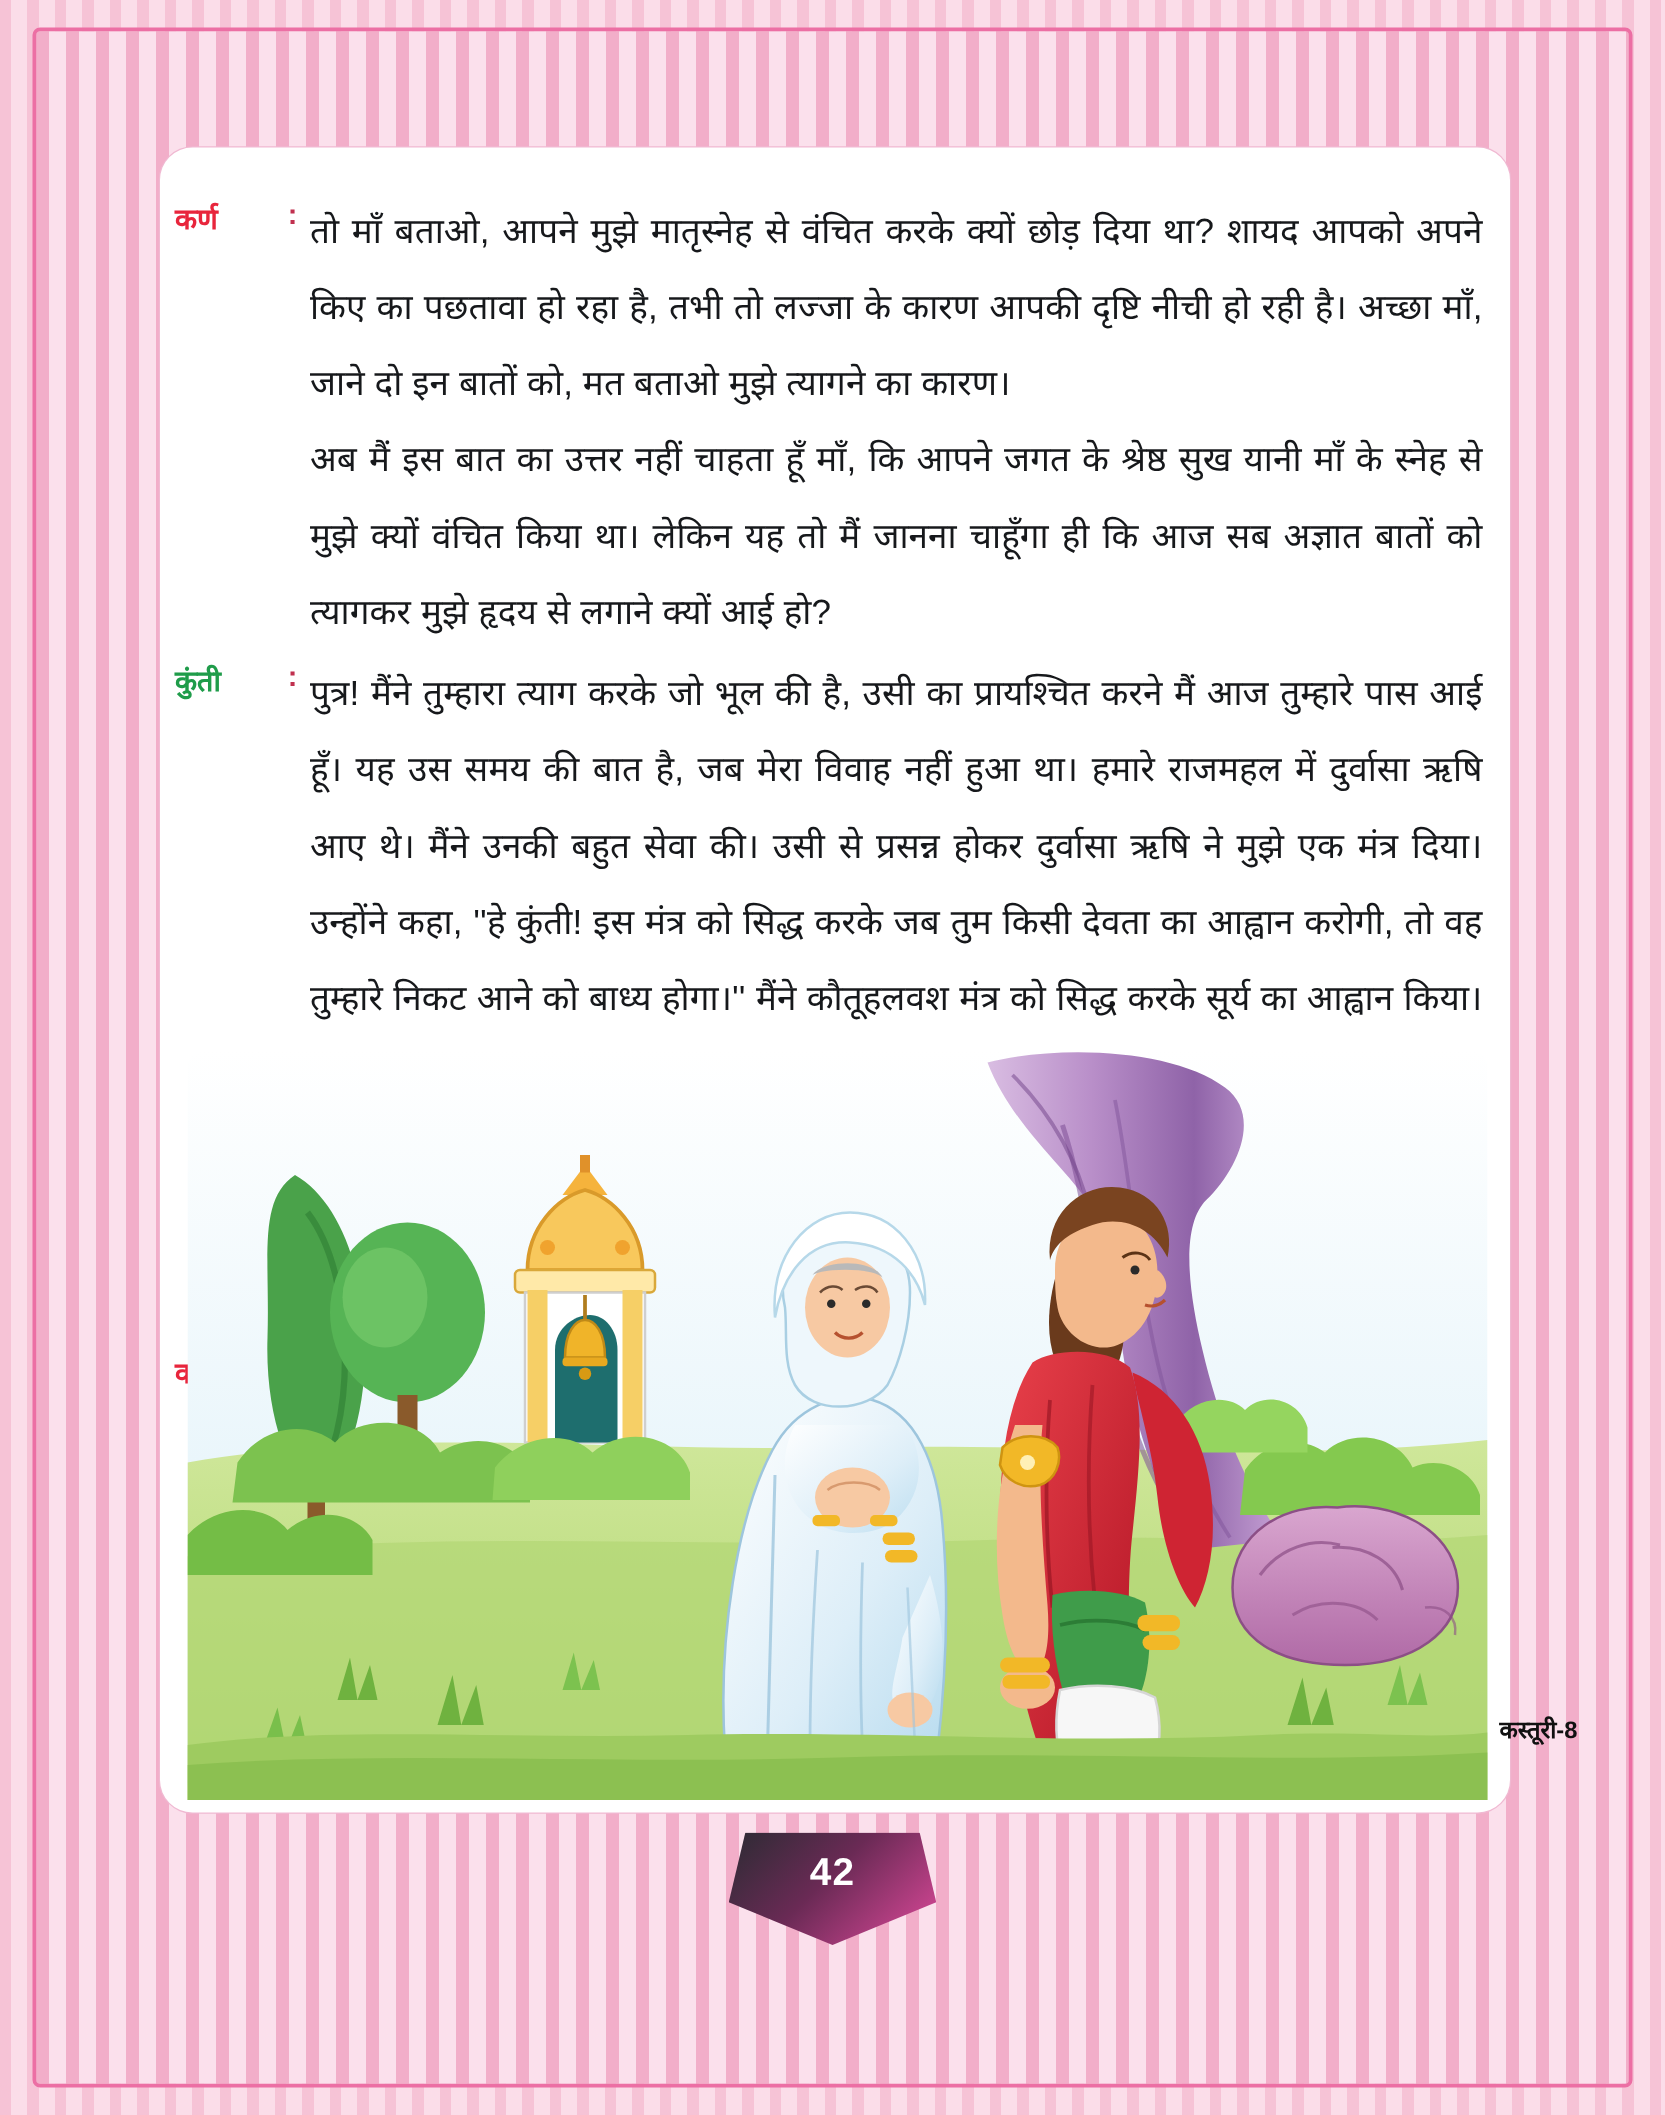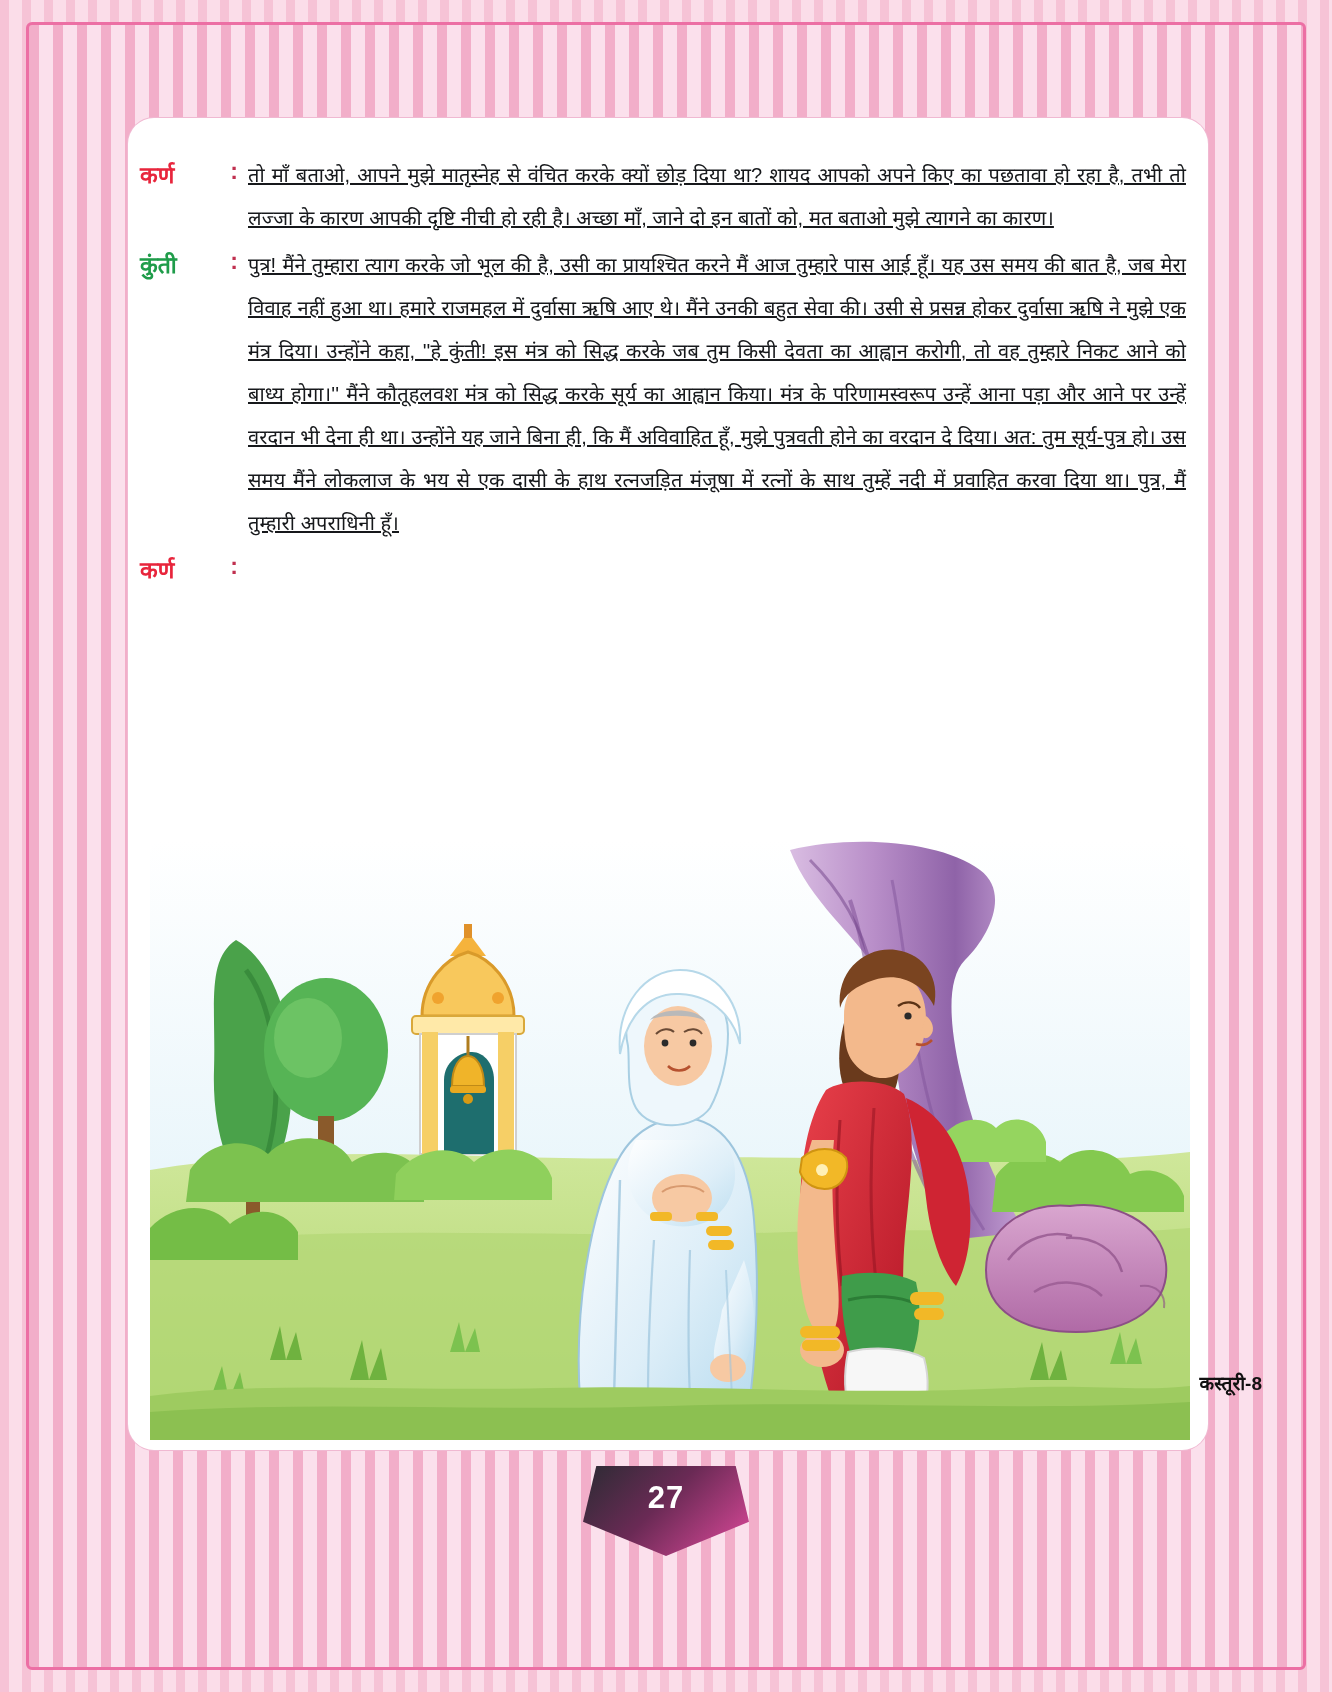--- a/index.html
+++ b/index.html
@@ -88,27 +88,26 @@
     width: 28px;
     flex: 0 0 28px;
     font-size: 23px;
     color: #c0304f;
     font-weight: bold;
     padding-top: 4px;
     text-align: center;
   }
   .speech {
     flex: 1 1 auto;
-    font-size: 20px;
-    line-height: 43px;
+    font-size: 28px;
+    line-height: 61px;
     color: #16181b;
     text-align: justify;
     text-justify: inter-word;
     letter-spacing: 0.1px;
-    text-decoration: underline;
   }
   .speech p {
     margin: 0;
   }
   .speech p.indent-follow {
     margin-top: 0px;
   }
   .speech.short { text-align: left; }
 
   
@@ -159,20 +158,21 @@
   <div class="page-border-outer"></div>
   <div class="content-card"></div>
 
   <div class="script">
 
     <div class="line">
       <div class="speaker karna">कर्ण</div>
       <div class="colon">:</div>
       <div class="speech">
         <p>तो माँ बताओ, आपने मुझे मातृस्नेह से वंचित करके क्यों छोड़ दिया था? शायद आपको अपने किए का पछतावा हो रहा है, तभी तो लज्जा के कारण आपकी दृष्टि नीची हो रही है। अच्छा माँ, जाने दो इन बातों को, मत बताओ मुझे त्यागने का कारण।</p>
+        <p class="indent-follow">अब मैं इस बात का उत्तर नहीं चाहता हूँ माँ, कि आपने जगत के श्रेष्ठ सुख यानी माँ के स्नेह से मुझे क्यों वंचित किया था। लेकिन यह तो मैं जानना चाहूँगा ही कि आज सब अज्ञात बातों को त्यागकर मुझे हृदय से लगाने क्यों आई हो?</p>
       </div>
     </div>
 
     <div class="line">
       <div class="speaker kunti">कुंती</div>
       <div class="colon">:</div>
       <div class="speech">
         <p>पुत्र! मैंने तुम्हारा त्याग करके जो भूल की है, उसी का प्रायश्चित करने मैं आज तुम्हारे पास आई हूँ। यह उस समय की बात है, जब मेरा विवाह नहीं हुआ था। हमारे राजमहल में दुर्वासा ऋषि आए थे। मैंने उनकी बहुत सेवा की। उसी से प्रसन्न होकर दुर्वासा ऋषि ने मुझे एक मंत्र दिया। उन्होंने कहा, ''हे कुंती! इस मंत्र को सिद्ध करके जब तुम किसी देवता का आह्वान करोगी, तो वह तुम्हारे निकट आने को बाध्य होगा।'' मैंने कौतूहलवश मंत्र को सिद्ध करके सूर्य का आह्वान किया। मंत्र के परिणामस्वरूप उन्हें आना पड़ा और आने पर उन्हें वरदान भी देना ही था। उन्होंने यह जाने बिना ही, कि मैं अविवाहित हूँ, मुझे पुत्रवती होने का वरदान दे दिया। अत: तुम सूर्य-पुत्र हो। उस समय मैंने लोकलाज के भय से एक दासी के हाथ रत्नजड़ित मंजूषा में रत्नों के साथ तुम्हें नदी में प्रवाहित करवा दिया था। पुत्र, मैं तुम्हारी अपराधिनी हूँ।</p>
       </div>
     </div>
@@ -358,17 +358,17 @@
       </g>
 
       <g>
         <path d="M0,556 C120,540 260,552 400,548 C560,544 700,556 860,548 C940,544 990,552 1040,546 L1040,600 L0,600 Z" fill="#9ecb60"></path>
         <path d="M0,572 C160,560 340,572 520,566 C700,560 880,572 1040,562 L1040,600 L0,600 Z" fill="#8cc051"></path>
       </g>
     </svg>
   </div>
 
   <div class="page-number-badge">
-    <span class="page-number">27</span>
+    <span class="page-number">42</span>
   </div>
   <div class="book-mark">कस्तूरी-8</div>
 
 </div>
 
 </body></html>

